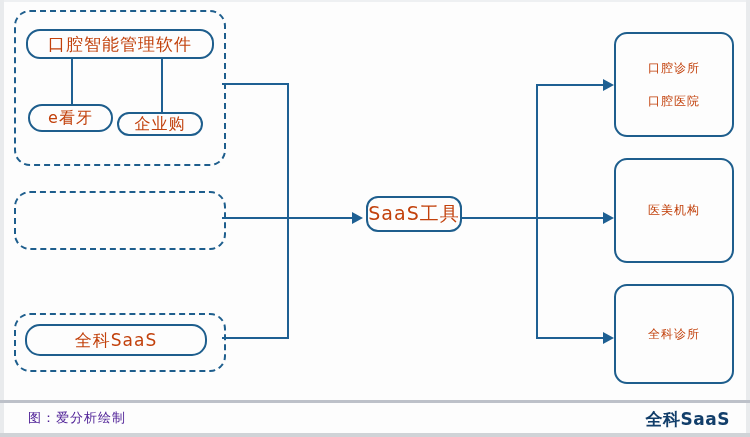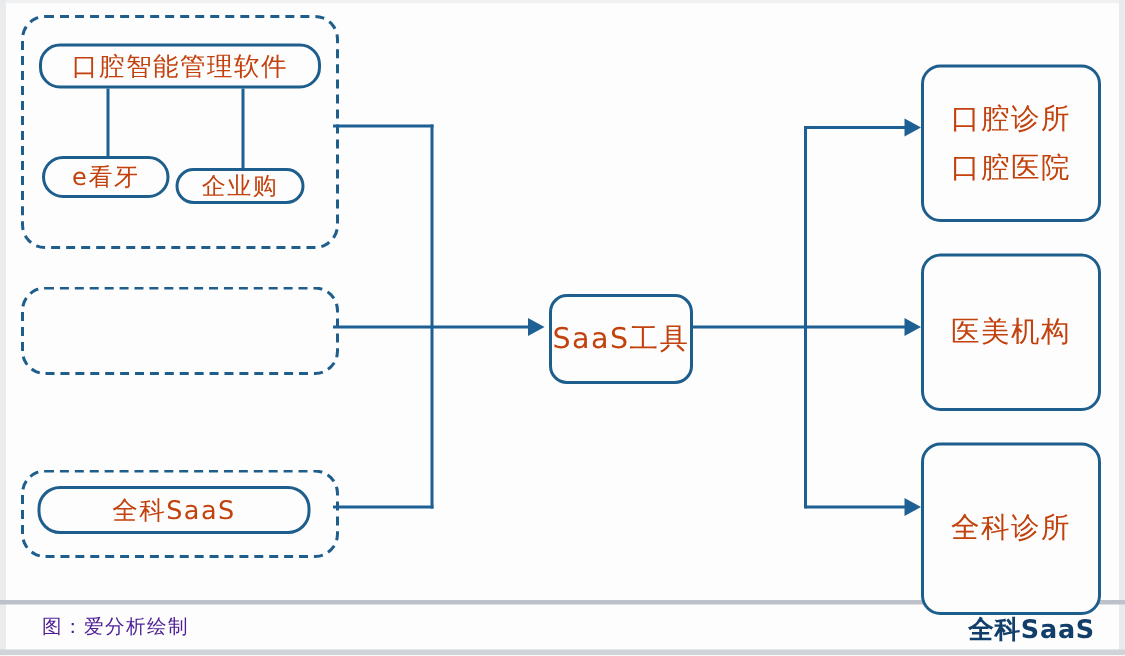--- a/index.html
+++ b/index.html
@@ -27,25 +27,25 @@
   .node{
     position:absolute;border:2px solid #1e5e8d;border-radius:14px;background:#fdfdfd;
     color:#c2410c;display:flex;align-items:center;justify-content:center;
     text-align:center;box-sizing:border-box;letter-spacing:1px;
   }
   .n-main1{left:26px;top:29px;width:188px;height:30px;font-size:17px;}
   .n-child1{left:28px;top:104px;width:85px;height:28px;font-size:16px;}
   .n-child2{left:117px;top:112px;width:86px;height:24px;font-size:16px;}
   .n-main2{left:25px;top:202px;width:182px;height:32px;font-size:17px;border-radius:15px;}
   .n-main3{left:25px;top:324px;width:182px;height:32px;font-size:17px;border-radius:15px;}
-  .n-center{left:366px;top:196px;width:96px;height:60px;font-size:19px;border-radius:12px;}
-  .n-right{left:614px;width:120px;font-size:19px;border-radius:13px;flex-direction:column;line-height:33px;margin-top:11px;}
+  .n-center{left:366px;top:196px;width:96px;height:36px;font-size:19px;border-radius:12px;}
+  .n-right{left:614px;width:120px;font-size:12px;border-radius:13px;flex-direction:column;line-height:33px;}
   .n-r1{top:32px;height:105px;}
   .n-r2{top:158px;height:105px;font-family:Liberation Serif, serif;}
-  .n-r3{top:284px;height:115px;}
+  .n-r3{top:284px;height:100px;}
 
   
   .hline,.vline{position:absolute;background:#1e6093;}
   .hline{height:2px;}
   .vline{width:2px;}
   .arrow{
     position:absolute;width:0;height:0;
     border-top:6px solid transparent;border-bottom:6px solid transparent;
     border-left:11px solid #1e6093;
   }

